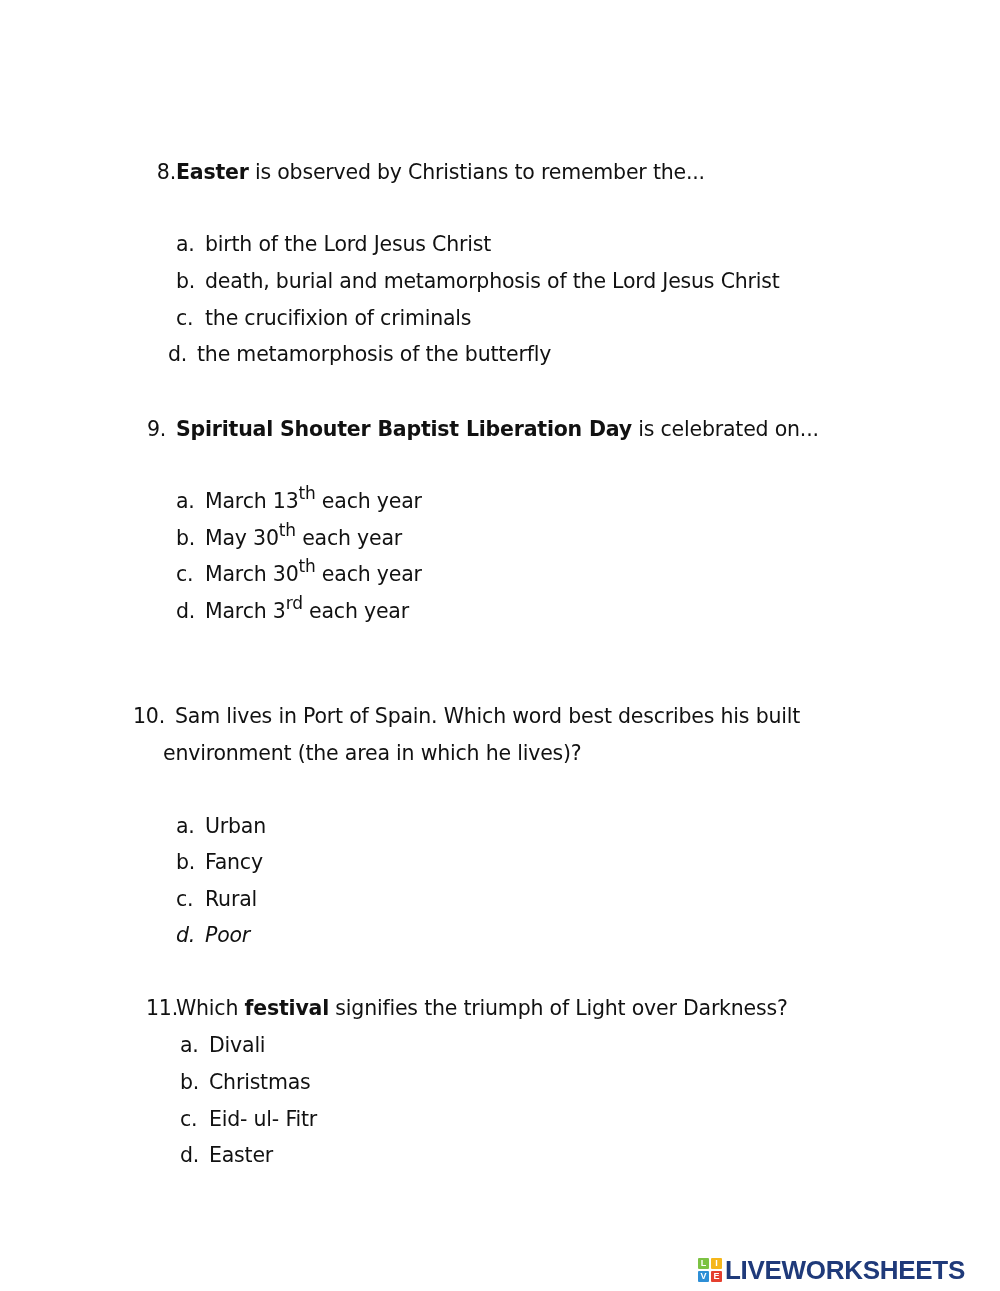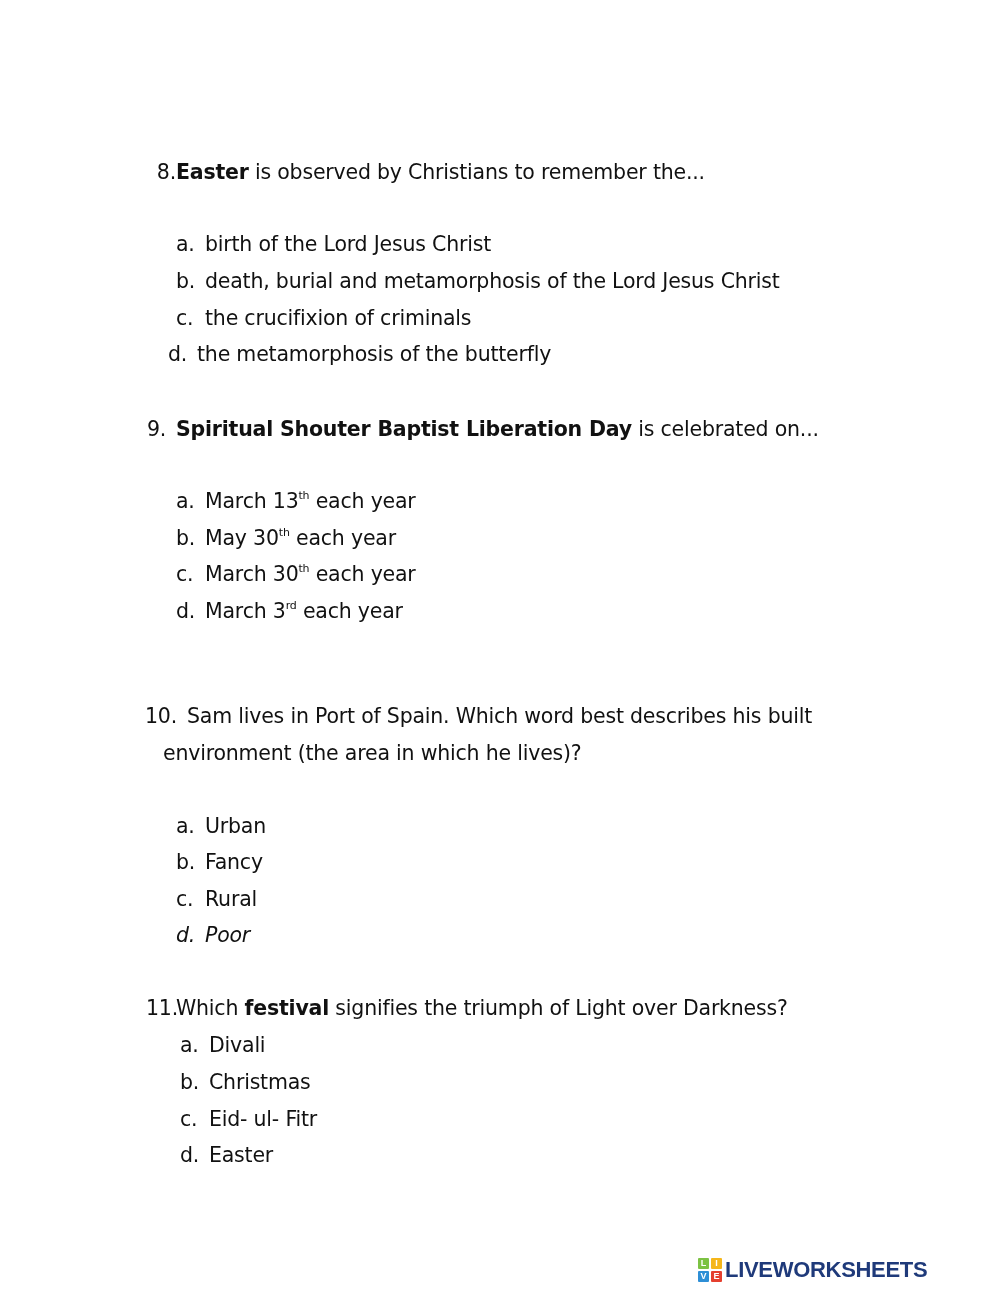--- a/index.html
+++ b/index.html
@@ -6,32 +6,32 @@
     body {
       width: 1000px; height: 1291px; background: #ffffff; position: relative; overflow: hidden;
       font-family: "DejaVu Sans", sans-serif; color: #111111;
     }
     .line {
       position: absolute; font-size: 20.5px; line-height: 26px; white-space: nowrap;
       letter-spacing: -0.2px;
     }
     .num { display: inline-block; }
     .b { font-weight: bold; }
-    sup { font-size: 11px; line-height: 0; vertical-align: 9px; margin-top: 24px; }
+    sup { font-size: 17px; line-height: 0; vertical-align: 9px; margin-top: 24px; }
     .opt-letter { display: inline-block; width: 29px; }
     .logo {
       position: absolute; left: 698px; top: 1255px; height: 30px; display: flex; align-items: center;
     }
     .tiles { display: grid; grid-template-columns: 11px 11px; grid-gap: 2px; margin-right: 3px; }
     .tile {
       width: 11px; height: 11px; font-family: "Liberation Sans", sans-serif; font-weight: bold;
       font-size: 9px; line-height: 11px; text-align: center; color: #fff; border-radius: 1px;
     }
     .logo-text {
-      font-family: "Liberation Sans", sans-serif; font-weight: bold; font-size: 22px;
+      font-family: "Liberation Sans", sans-serif; font-weight: bold; font-size: 26px;
       color: #1f3a7a; letter-spacing: -0.3px; line-height: 30px;
     }
   </style>
 </head>
 <body>
 
 <div class="line" style="left:147px; top:159px;text-align:right;">
   <span class="num" style="width:29px;">8.</span><span class="b">Easter</span><span style="white-space:pre;"> is observed by Christians to remember the...</span>
 </div>
 <div class="line" style="left:176px; top:231px;"><span class="opt-letter">a.</span><span>birth of the Lord Jesus Christ</span></div>
@@ -40,21 +40,21 @@
 <div class="line" style="left:168px; top:341px;"><span class="opt-letter">d.</span><span>the metamorphosis of the butterfly</span></div>
 
 <div class="line" style="left:147px; top:416px;">
   <span class="num" style="width:29px;">9.</span><span class="b">Spiritual Shouter Baptist Liberation Day</span><span style="white-space:pre;"> is celebrated on...</span>
 </div>
 <div class="line" style="left:176px; top:488px;"><span class="opt-letter">a.</span><span>March 13</span><sup>th</sup><span style="white-space:pre;"> each year</span></div>
 <div class="line" style="left:176px; top:525px;"><span class="opt-letter">b.</span><span>May 30</span><sup>th</sup><span style="white-space:pre;"> each year</span></div>
 <div class="line" style="left:176px; top:561px;"><span class="opt-letter">c.</span><span>March 30</span><sup>th</sup><span style="white-space:pre;"> each year</span></div>
 <div class="line" style="left:176px; top:598px;"><span class="opt-letter">d.</span><span>March 3</span><sup>rd</sup><span style="white-space:pre;"> each year</span></div>
 
-<div class="line" style="left:133px; top:703px;margin-left:12px;">
+<div class="line" style="left:133px; top:703px;">
   <span class="num" style="width:42px;">10.</span><span>Sam lives in Port of Spain. Which word best describes his built</span>
 </div>
 <div class="line" style="left:163px; top:740px;">
   <span>environment (the area in which he lives)?</span>
 </div>
 <div class="line" style="left:176px; top:813px;"><span class="opt-letter">a.</span><span>Urban</span></div>
 <div class="line" style="left:176px; top:849px;"><span class="opt-letter">b.</span><span>Fancy</span></div>
 <div class="line" style="left:176px; top:886px;"><span class="opt-letter">c.</span><span>Rural</span></div>
 <div class="line" style="left:176px; top:922px;font-style:italic;"><span class="opt-letter">d.</span><span>Poor</span></div>
 

